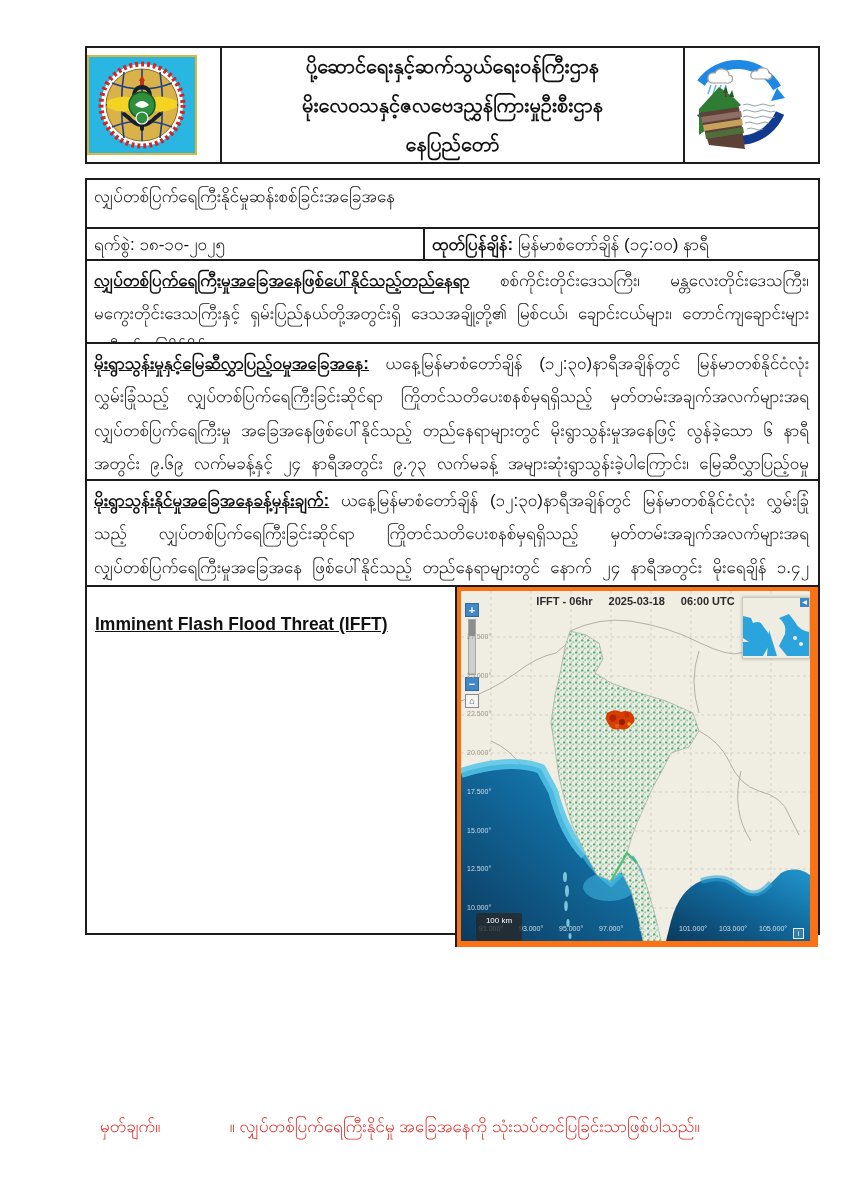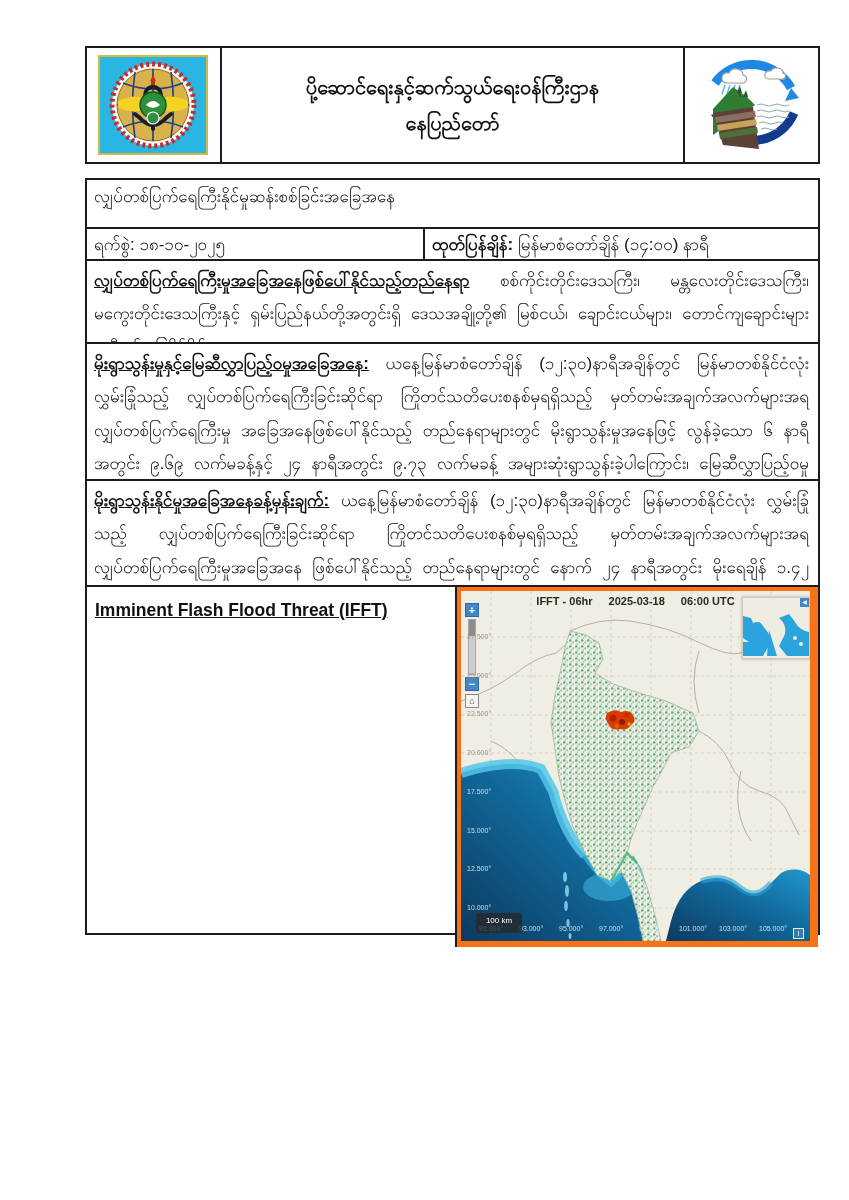--- a/index.html
+++ b/index.html
@@ -2,21 +2,21 @@
 <html><head>
 <meta charset="utf-8">
 <style>
   html,body{margin:0;padding:0;background:#fff;}
   .page{position:relative;width:849px;height:1200px;background:#ffffff;
         font-family:"Liberation Sans","DejaVu Sans",sans-serif;color:#111;overflow:hidden;}
 
   
   .header-table{position:absolute;left:85px;top:46px;width:735px;height:118px;
                 display:flex;border:2px solid #1c1c1c;box-sizing:border-box;background:#fff;}
-  .hcell{box-sizing:border-box;display:flex;align-items:center;justify-content:center;}
+  .hcell{box-sizing:border-box;display:flex;align-items:center;justify-content:space-between;}
   .hcell.left{width:135px;border-right:2px solid #1c1c1c;}
   .hcell.center{width:465px;border-right:2px solid #1c1c1c;flex-direction:column;}
   .hcell.right{width:133px;}
   .title-line{font-weight:bold;font-size:20px;line-height:36px;text-align:center;white-space:nowrap;}
 
   
   .main-table{position:absolute;left:85px;top:178px;width:735px;height:757px;
               border:2px solid #1c1c1c;box-sizing:border-box;background:#fff;}
   .row{box-sizing:border-box;border-bottom:2px solid #1c1c1c;overflow:hidden;}
   .row:last-child{border-bottom:none;}
@@ -27,21 +27,21 @@
   .rowB .bcell.right{width:421px;}
   .para{padding:3px 9px 3px 7px;font-size:17px;line-height:33.4px;text-align:justify;}
   .rowC{height:83px;}
   .rowD{height:137px;}
   .rowE{height:106px;}
   .rowF{height:360px;display:flex;}
   .lead{font-weight:bold;text-decoration:underline;margin-top:32px;}
   .bold{font-weight:bold;}
   .ifft-cell{box-sizing:border-box;width:370px;border-right:2px solid #1c1c1c;
              padding:6px 10px 0 8px;font-size:17px;line-height:35px;text-align:justify;}
-  .ifft-head{font-weight:bold;text-decoration:underline;font-size:17.5px;}
+  .ifft-head{font-weight:bold;text-decoration:underline;font-size:17.5px;margin-top:14px;}
   .map-cell{box-sizing:border-box;width:361px;position:relative;background:#f97316;}
 
   
   .map-canvas{position:absolute;left:4px;top:4px;width:349px;height:350px;overflow:hidden;background:#f0ede3;}
   .map-canvas svg{position:absolute;left:0;top:0;}
   .map-title{position:absolute;left:0;top:4px;width:100%;display:flex;justify-content:center;gap:16px;
              font-size:11px;font-weight:bold;color:#2a2a2a;}
   .geo-label{position:absolute;font-size:7px;pointer-events:none;}
   .geo-label.lat{left:6px;}
   .geo-label.lon{top:334px;}
@@ -50,21 +50,21 @@
   .zbtn{position:absolute;width:14px;height:14px;background:#4387c7;color:#fff;border:1px solid #2d6aa5;
         box-sizing:border-box;font-size:11px;line-height:12px;text-align:center;font-weight:bold;cursor:pointer;}
   .ztrack{position:absolute;left:7px;top:28px;width:8px;height:56px;background:#cfcfcf;border:1px solid #a6a6a6;box-sizing:border-box;}
   .zhandle{position:absolute;left:0px;top:0px;width:6px;height:16px;background:#8d8d8d;}
   .homebtn{position:absolute;width:14px;height:14px;background:#f4f4f4;border:1px solid #8a8a8a;box-sizing:border-box;
            color:#333;font-size:9px;line-height:12px;text-align:center;cursor:pointer;}
   .inset{position:absolute;right:0px;top:6px;width:66px;height:60px;background:#efece2;
          border:1px solid #cfcabb;box-shadow:0 0 3px rgba(0,0,0,.25);overflow:hidden;}
   .inset-btn{position:absolute;right:0;top:0;width:9px;height:9px;background:#3f86c6;color:#fff;
              font-size:6px;line-height:9px;text-align:center;cursor:pointer;}
-  .scalebar{position:absolute;left:15px;top:322px;width:46px;height:20px;background:rgba(40,40,40,.78);
+  .scalebar{position:absolute;left:15px;top:322px;width:46px;height:28px;background:rgba(40,40,40,.78);
             border-radius:3px;color:#fff;font-size:8px;line-height:15px;text-align:center;}
   .infobtn{position:absolute;right:6px;top:337px;width:11px;height:11px;border:1px solid #e8eef2;background:rgba(255,255,255,.15);
            color:#eef4f8;font-size:8px;line-height:10px;text-align:center;box-sizing:border-box;cursor:pointer;}
 
   
   .note{position:absolute;left:100px;top:1112px;width:660px;font-size:17px;line-height:30px;}
   .note .lbl{display:inline-block;width:125px;}
 </style>
 </head>
 <body>
@@ -85,20 +85,21 @@
         <path d="M55,32 c-5,0 -8,4 -8,8 0,5 4,8 8,8 4,0 8,-3 8,-8 0,-4 -3,-8 -8,-8 z M55,48 v26 M41,62 q14,16 28,0 M43,64 l-6,-5 M67,64 l6,-5" stroke="#17202a" stroke-width="4" fill="none" stroke-linecap="round"></path>
         <path d="M20,46 q18,-8 28,-2 l0,10 q-14,6 -28,-2 z" fill="#f5d323"></path>
         <path d="M90,46 q-18,-8 -28,-2 l0,10 q14,6 28,-2 z" fill="#f5d323"></path>
         <circle cx="55" cy="50" r="13" fill="#2e8f3c" stroke="#145a22" stroke-width="1.5"></circle>
         <path d="M48,50 q7,-8 14,0 q-7,6 -14,0 z" fill="#fff"></path>
         <circle cx="55" cy="63" r="6" fill="#2e8f3c" stroke="#fff" stroke-width="1.2"></circle>
       </svg>
     </div>
     <div class="hcell center">
       <div class="title-line">ပို့ဆောင်ရေးနှင့်ဆက်သွယ်ရေးဝန်ကြီးဌာန</div>
+      <div class="title-line">မိုးလေဝသနှင့်ဇလဗေဒညွှန်ကြားမှုဦးစီးဌာန</div>
       <div class="title-line">နေပြည်တော်</div>
     </div>
     <div class="hcell right">
 
       <svg width="106" height="104" viewBox="0 0 106 104">
         <circle cx="53" cy="52" r="50" fill="#fff"></circle>
         <path d="M16,30 A45,45 0 0 1 92,35" stroke="#1e88e5" stroke-width="9" fill="none"></path>
         <path d="M92,35 l8,10 -14,3 Z" fill="#1e88e5"></path>
         <path d="M95,60 A45,45 0 0 1 18,70" stroke="#123a8f" stroke-width="9" fill="none"></path>
         <path d="M20,72 l-8,-10 14,-4 Z" fill="#123a8f"></path>
@@ -298,14 +299,18 @@
               <div class="geo-label lon on-water" style="left: 298px;">105.000°</div>
             </div>
 
           <div class="scalebar">100 km</div>
           <div class="infobtn">i</div>
         </div>
       </div>
     </div>
   </div>
 
+  <div class="note" style="color: rgb(217, 50, 46);">
+    <span class="lbl">မှတ်ချက်။</span>
+    <span>။ လျှပ်တစ်ပြက်ရေကြီးနိုင်မှု အခြေအနေကို သုံးသပ်တင်ပြခြင်းသာဖြစ်ပါသည်။</span>
+  </div>
 
 </div>
 
 </body></html>

